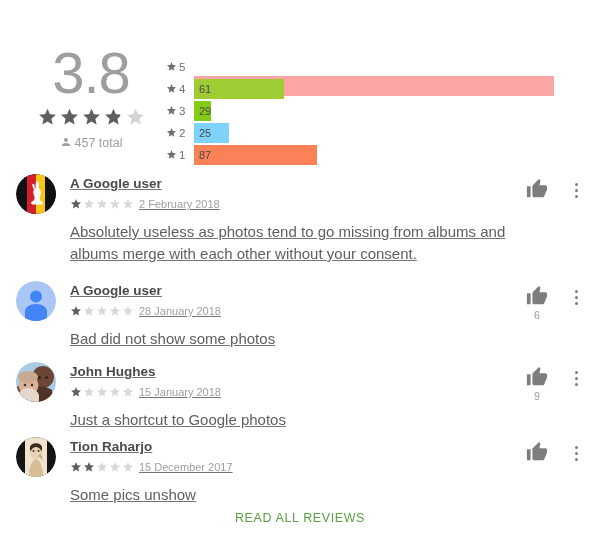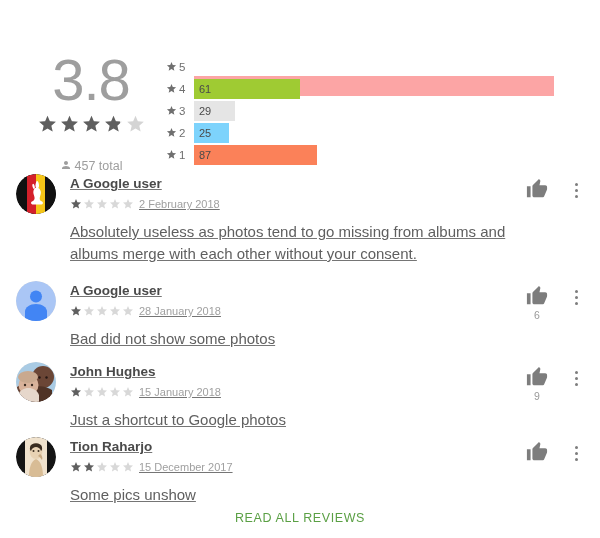--- a/index.html
+++ b/index.html
@@ -69,21 +69,21 @@
     position: absolute;
     left: 0;
     top: 44px;
     width: 600px;
     height: 126px;
   }
 
   .score-col {
     position: absolute;
     left: 16px;
-    top: 7px;
+    top: 0;
     width: 150px;
     text-align: center;
   }
   .big-score {
     font-size: 58px;
     line-height: 58px;
     font-weight: 300;
     color: #9e9e9e;
     letter-spacing: -1px;
     font-family: "Liberation Sans", sans-serif;
@@ -105,21 +105,21 @@
   .star-big .bg, .star-big .fg {
     position: absolute;
     left: 0; top: 0;
     width: 21px;
     height: 20px;
   }
   .star-big .fg { overflow: hidden; }
   .star-big svg { display: block; width: 21px; height: 20px; }
 
   .total-line {
-    margin-top: 24px;
+    margin-top: 8px;
     font-size: 12.5px;
     color: #9e9e9e;
     display: flex;
     justify-content: center;
     gap: 3px;
   }
   .person-icon { display: block; }
 
   
   .hist {
@@ -365,34 +365,34 @@
         </div>
         <div class="hist-row">
           <div class="hist-label">
             <span>
               <svg width="11" height="11" viewBox="0 0 24 24">
                 <path fill="#6f6f6f" d="M12 17.27L18.18 21l-1.64-7.03L22 9.24l-7.19-.61L12 2 9.19 8.63 2 9.24l5.46 4.73L5.82 21z"></path>
               </svg>
             </span>
             <span>4</span>
           </div>
-          <div class="hist-bar" style="width: 106px; background: rgb(159, 203, 51);">
+          <div class="hist-bar" style="width: 90px; background: rgb(159, 203, 51);">
             <span>61</span>
           </div>
         </div>
         <div class="hist-row">
           <div class="hist-label">
             <span>
               <svg width="11" height="11" viewBox="0 0 24 24">
                 <path fill="#6f6f6f" d="M12 17.27L18.18 21l-1.64-7.03L22 9.24l-7.19-.61L12 2 9.19 8.63 2 9.24l5.46 4.73L5.82 21z"></path>
               </svg>
             </span>
             <span>3</span>
           </div>
-          <div class="hist-bar" style="width: 41px; background: #e5e5e5;">
+          <div class="hist-bar" style="width: 17px; background: #84cc16;">
             <span>29</span>
           </div>
         </div>
         <div class="hist-row">
           <div class="hist-label">
             <span>
               <svg width="11" height="11" viewBox="0 0 24 24">
                 <path fill="#6f6f6f" d="M12 17.27L18.18 21l-1.64-7.03L22 9.24l-7.19-.61L12 2 9.19 8.63 2 9.24l5.46 4.73L5.82 21z"></path>
               </svg>
             </span>

